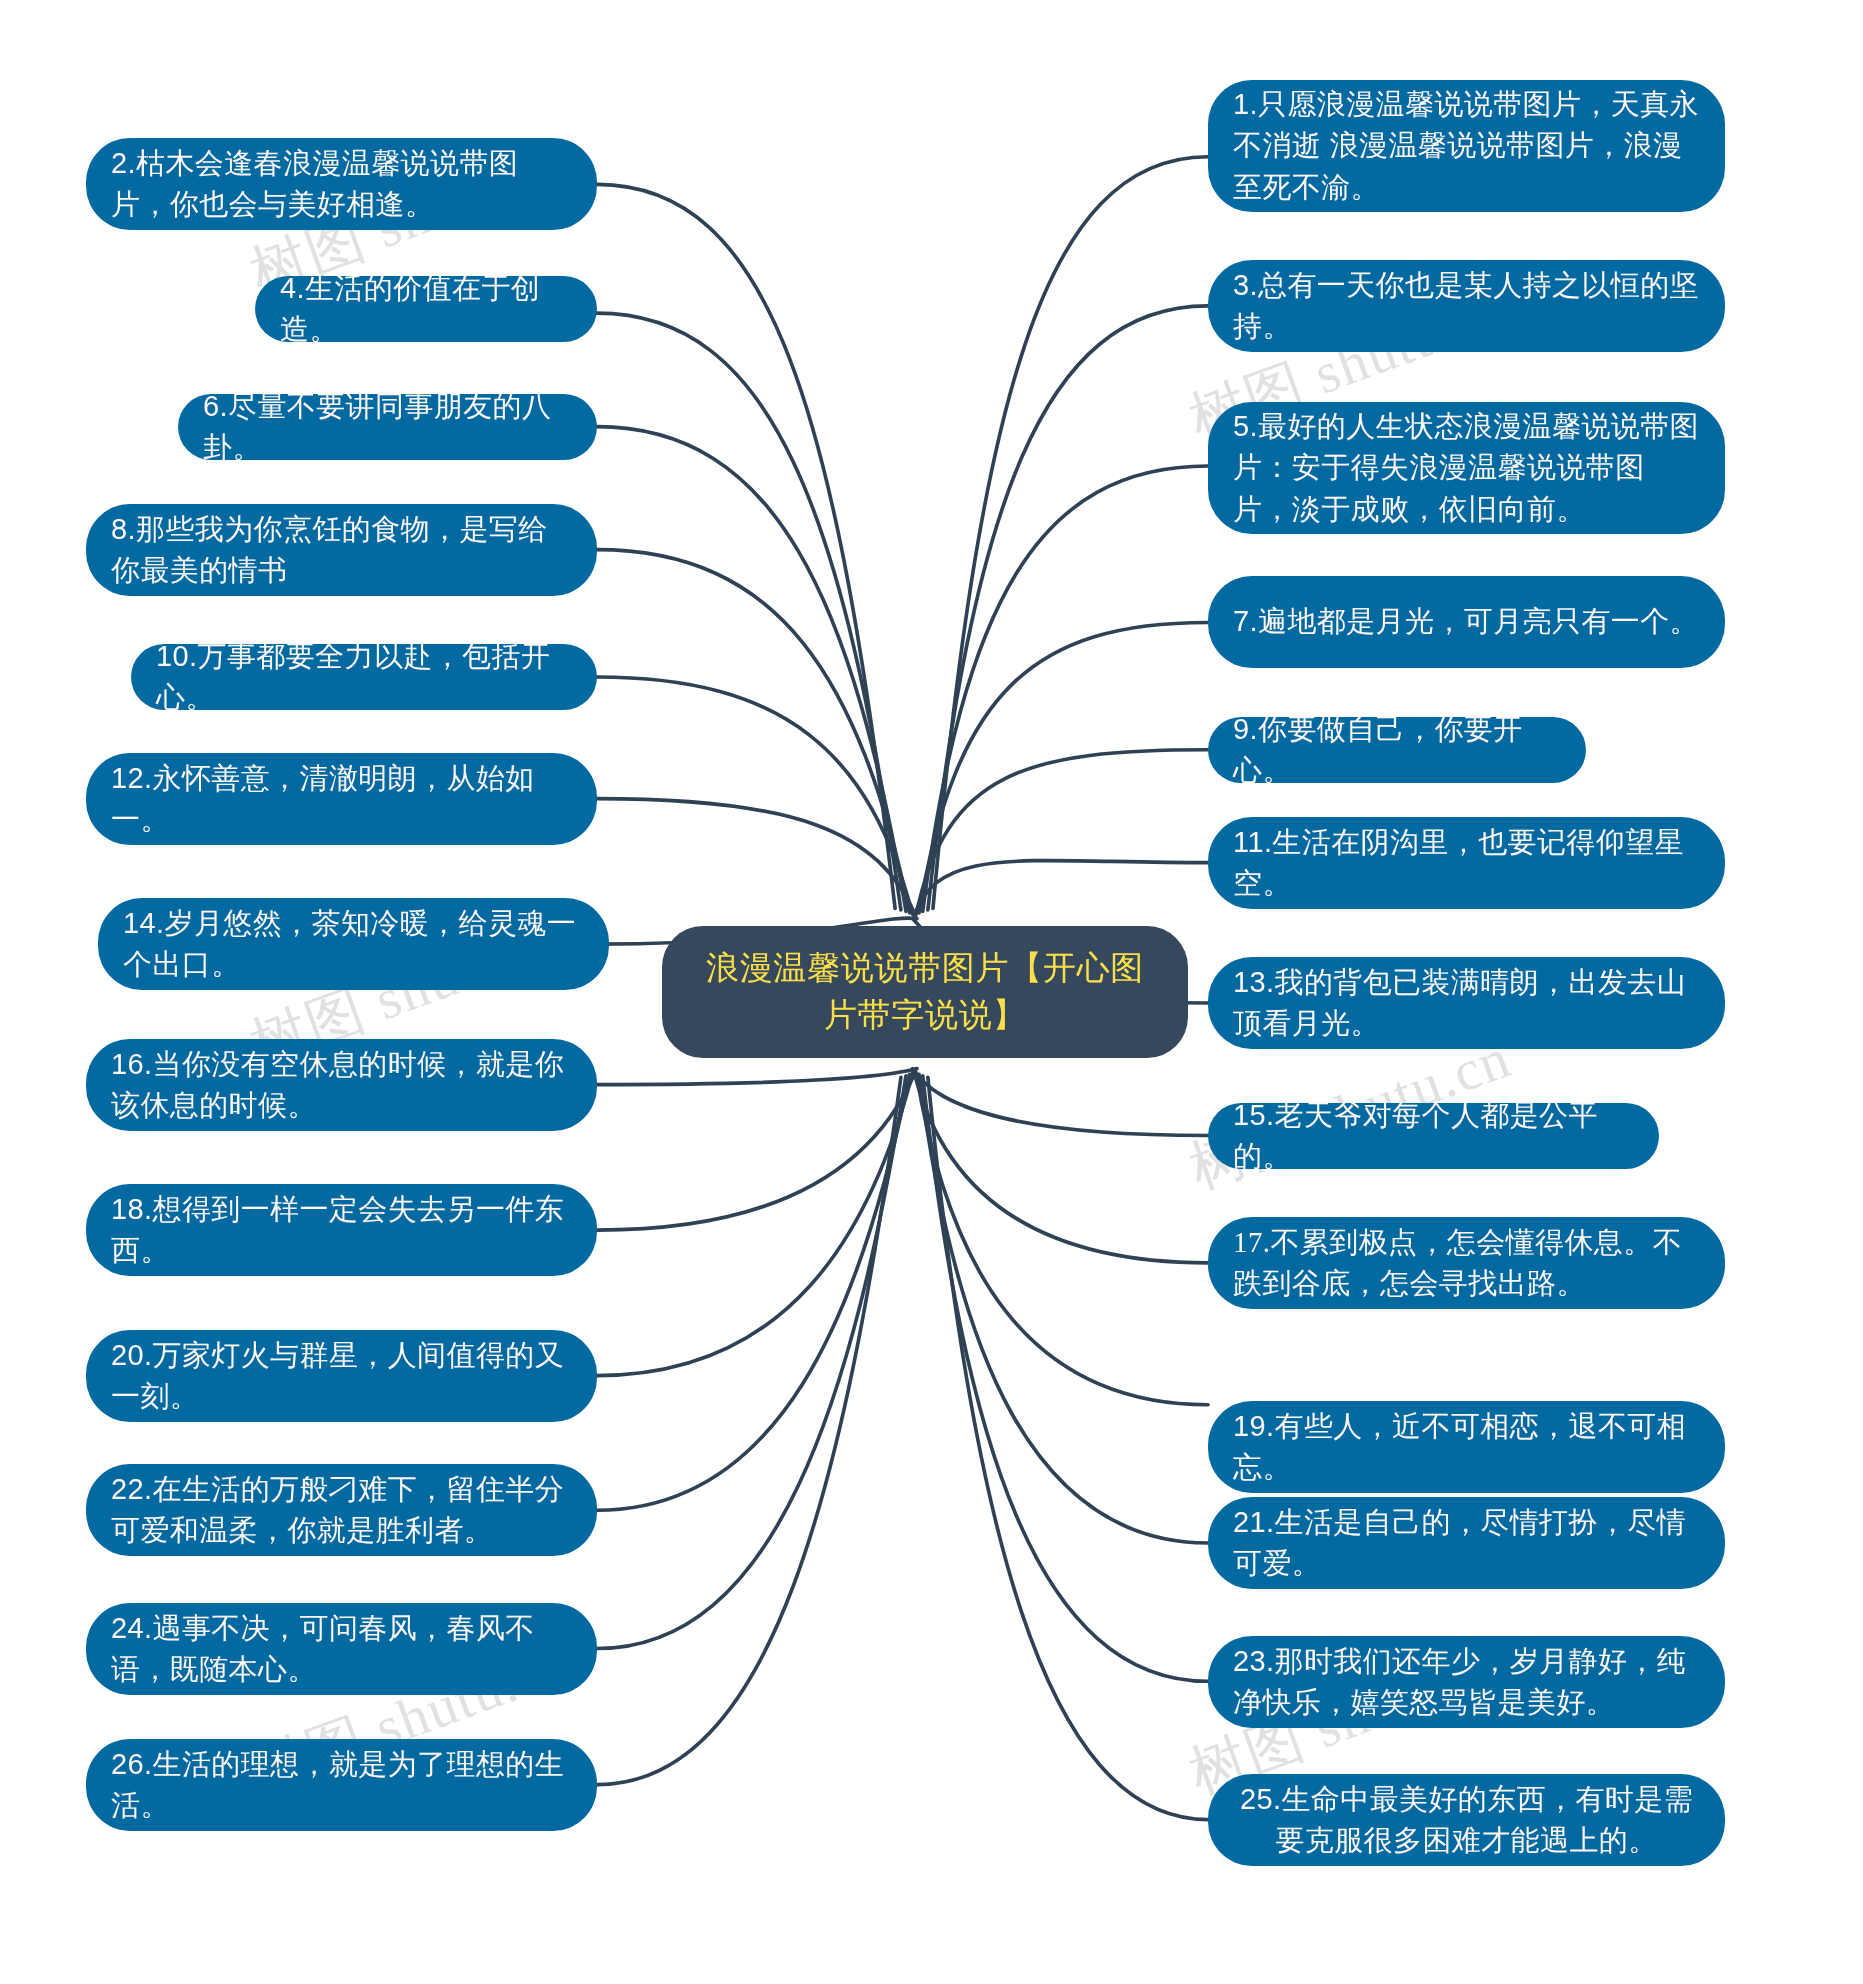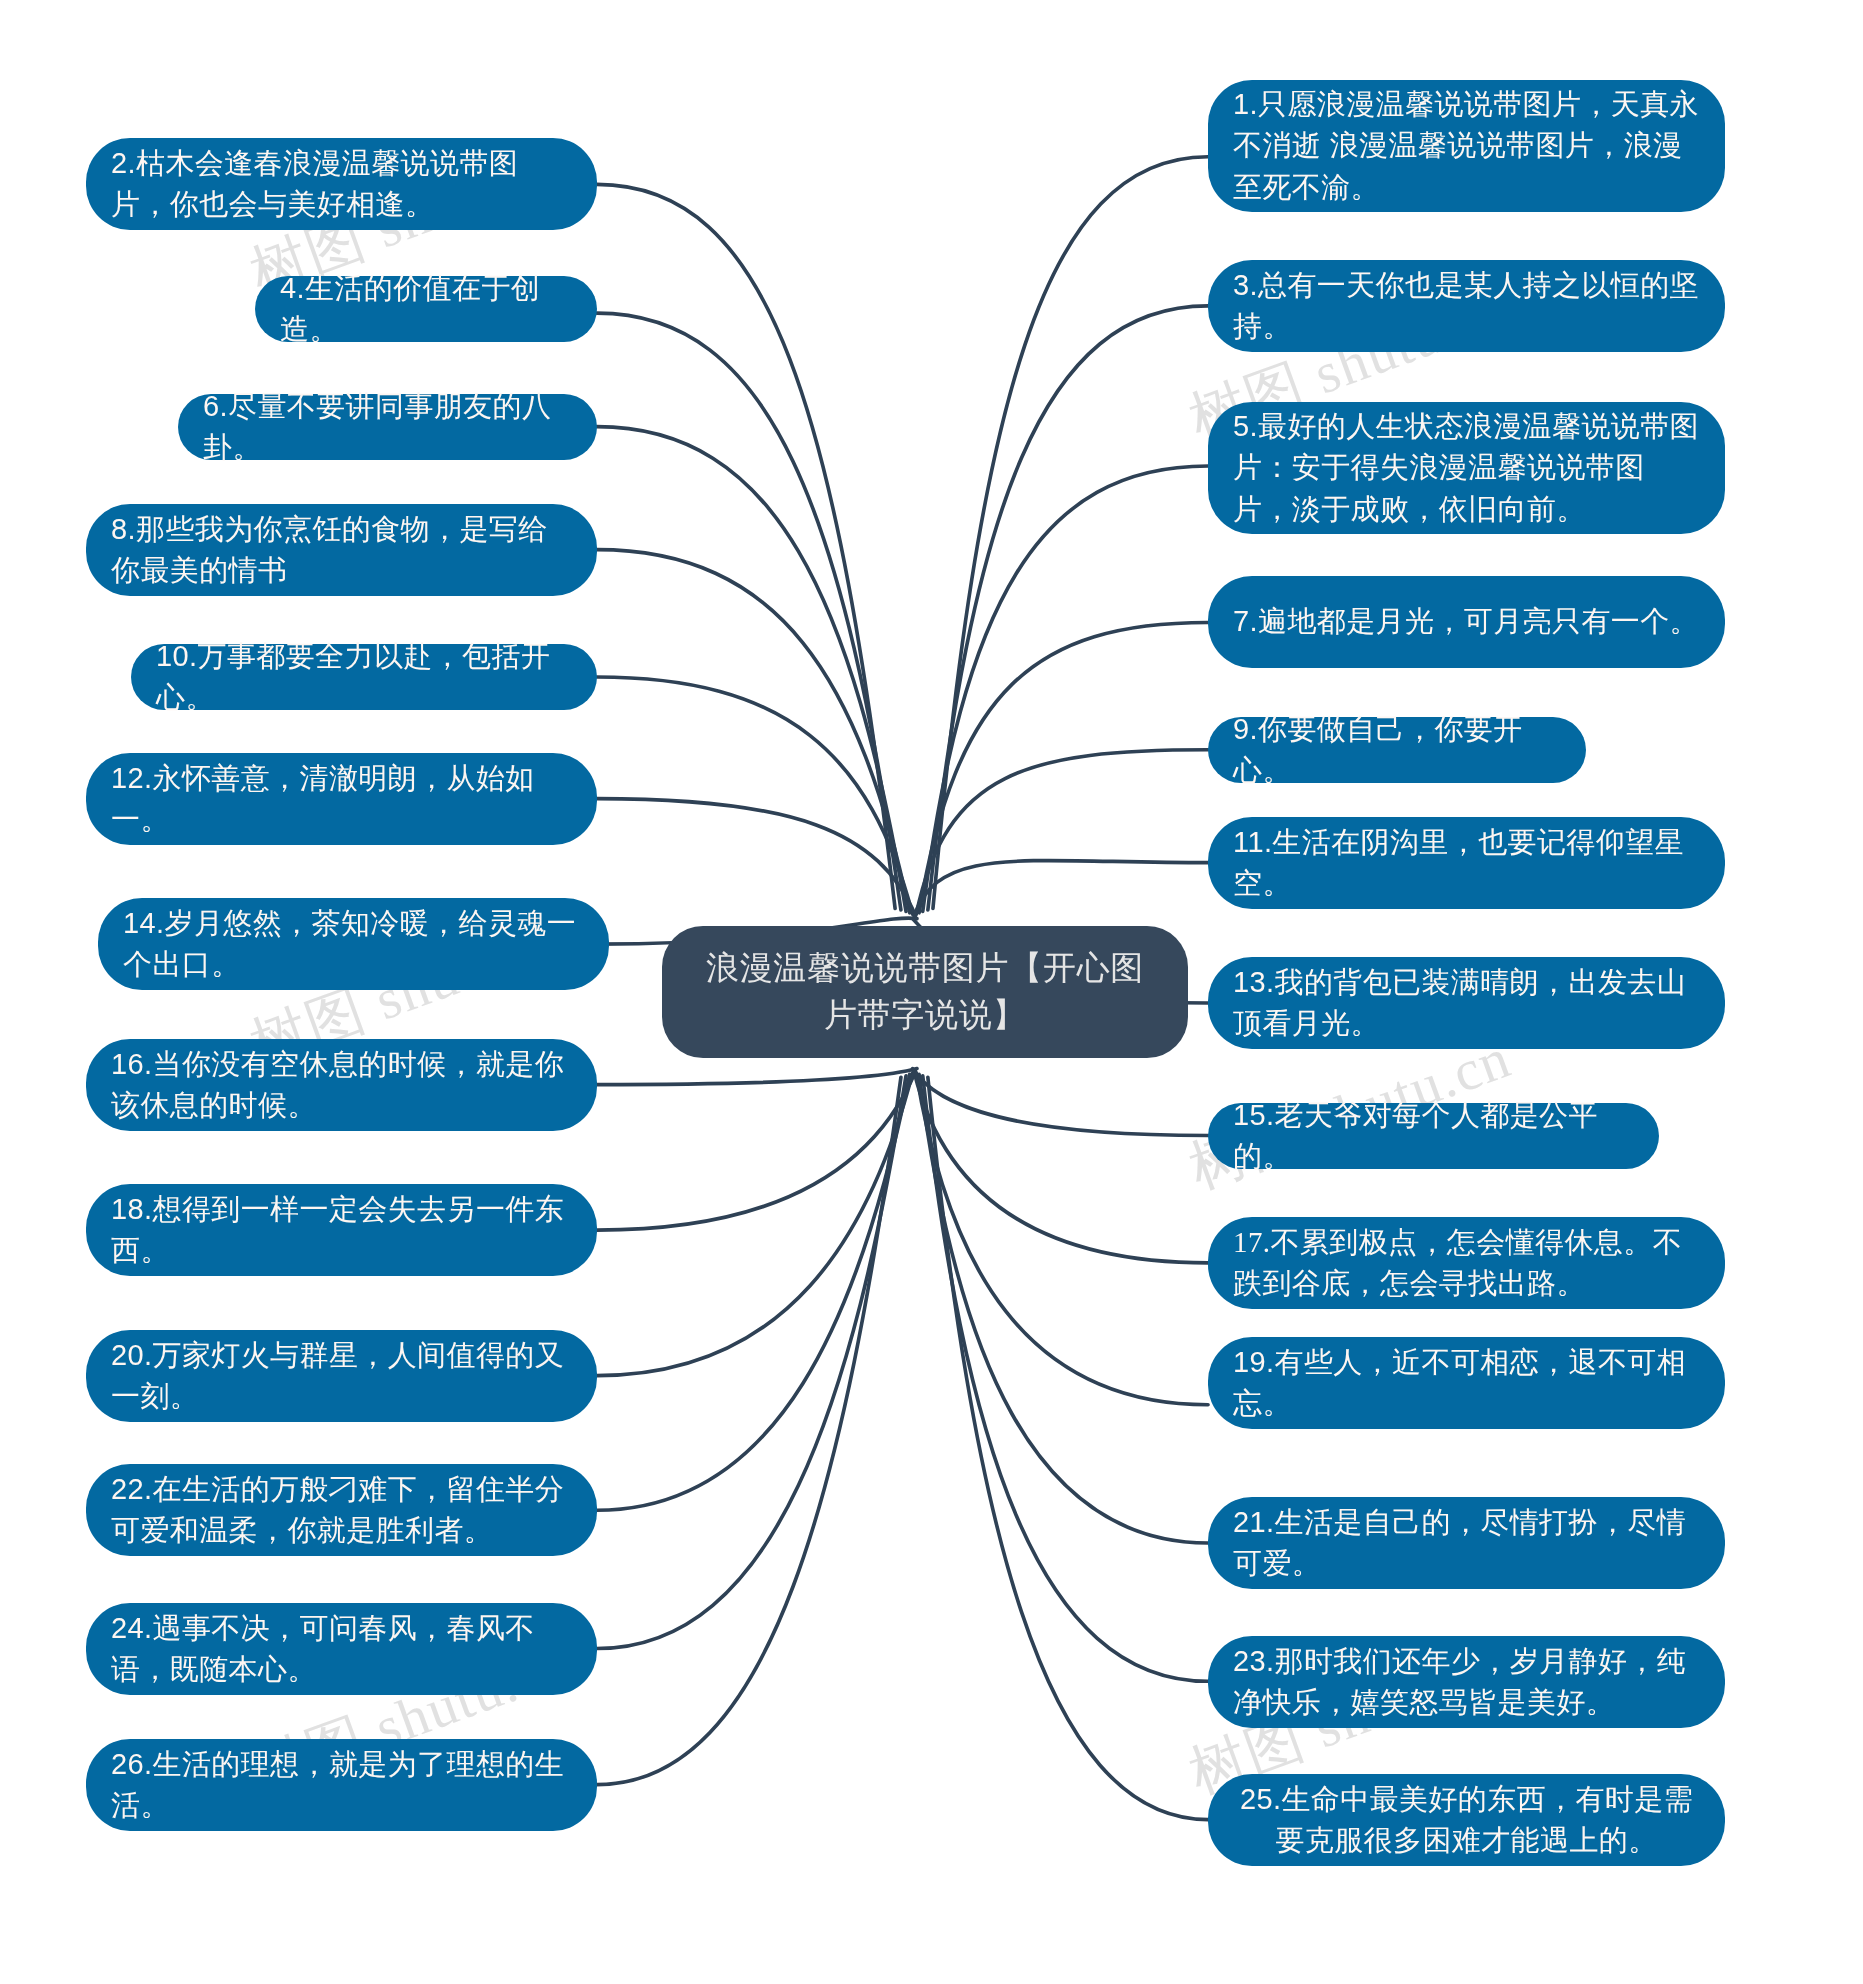--- a/index.html
+++ b/index.html
@@ -22,21 +22,21 @@
   .node{position:absolute;background:#0369a1;color:#fdf6f2;
         border-radius:44px;box-sizing:border-box;
         padding:19px 25px;font-size:29px;line-height:1.42;
         letter-spacing:0.4px;display:flex;align-items:center;}
   .node.l{justify-content:flex-start;}
   .node.r{justify-content:flex-start;}
   .node .tx{display:block;width:100%;}
 
   
   #hub{position:absolute;left:662px;top:926px;width:526px;height:132px;
-       background:#36485c;color:#e5e5e5;border-radius:41px;
+       background:#36485c;color:#fde047;border-radius:41px;
        display:flex;align-items:center;justify-content:center;
        text-align:center;font-size:33px;line-height:1.42;padding:0 41px;
        box-sizing:border-box;letter-spacing:0.7px;}
 </style>
 </head>
 <body>
 
 <div id="stage">
 
   <div class="wm" style="left:240px;top:240px;">树图 shutu.cn</div>
@@ -162,21 +162,21 @@
     </div>
 
   <div class="node r" style="left:1208px;top:1103px;width:451px;height:66px;">
     <span class="tx">15.老天爷对每个人都是公平的。</span>
     </div>
 
   <div class="node r" style="left:1208px;top:1217px;width:517px;height:92px;font-family:Liberation Serif, serif;">
     <span class="tx">17.不累到极点，怎会懂得休息。不跌到谷底，怎会寻找出路。</span>
     </div>
 
-  <div class="node r" style="left:1208px;top:1337px;width:517px;height:92px;">
+  <div class="node r" style="left:1208px;top:1401px;width:517px;height:92px;">
     <span class="tx">19.有些人，近不可相恋，退不可相忘。</span>
     </div>
 
   <div class="node r" style="left:1208px;top:1497px;width:517px;height:92px;">
     <span class="tx">21.生活是自己的，尽情打扮，尽情可爱。</span>
     </div>
 
   <div class="node r" style="left:1208px;top:1636px;width:517px;height:92px;">
     <span class="tx">23.那时我们还年少，岁月静好，纯净快乐，嬉笑怒骂皆是美好。</span>
     </div>

